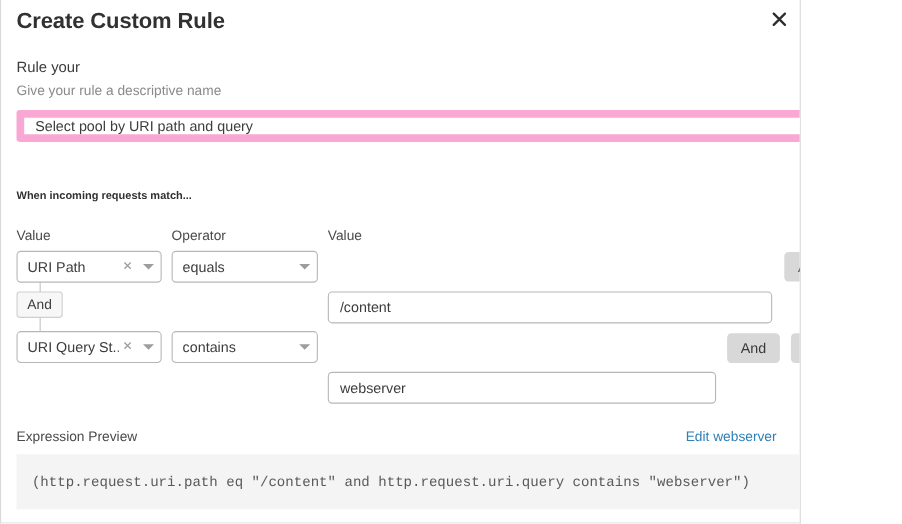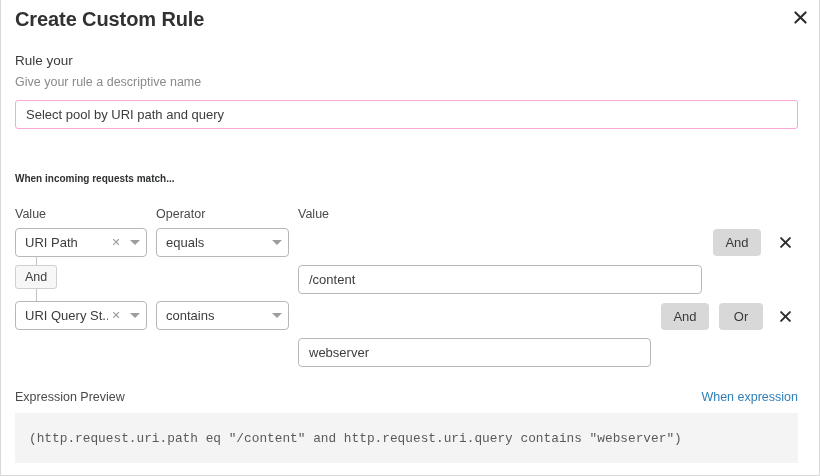--- a/index.html
+++ b/index.html
@@ -7,21 +7,21 @@
     margin: 0; padding: 0;
     background: #ffffff;
   }
   body {
     font-family: "Liberation Sans", sans-serif;
     color: #36393a;
     -webkit-font-smoothing: antialiased;
   }
   .dialog {
     position: relative;
-    width: 820px;
+    width: 728px;
     height: 476px;
     background: #ffffff;
     border: 1px solid #d9d9d9;
     border-top: none;
     overflow: hidden;
   }
 
   
   .dlg-title {
     position: absolute;
@@ -60,21 +60,21 @@
     left: 14px;
     font-size: 12.5px;
     color: #8a8a8a;
   }
   .rule-name-input {
     position: absolute;
     left: 14px;
     top: 100px;
     width: 783px;
     height: 29px;
-    border: 1px solid #f9a8d4;
+    border: 7px solid #f9a8d4;
     border-radius: 3px;
     font-family: "Liberation Sans", sans-serif;
     font-size: 13px;
     color: #3c3c3c;
     padding: 0 10px;
     background: #fff;
     outline: none;
   }
   .rule-name-input::placeholder { color: #9b9b9b; }
 
@@ -339,19 +339,19 @@
     <button class="logic-btn r2-or">Or</button>
 
     <button class="remove-btn r2-remove">
       <svg width="13" height="13" viewBox="0 0 13 13">
         <path d="M2.1 2.1 L10.9 10.9 M10.9 2.1 L2.1 10.9" stroke="#2e2e2e" stroke-width="2" stroke-linecap="round"></path>
       </svg>
     </button>
   </div>
 
   <div class="expr-label">Expression Preview</div>
-  <a class="edit-expr">When expression</a>
+  <a class="edit-expr">Edit webserver</a>
 
   <div class="expr-box">
     <span class="expr-code">(http.request.uri.path eq "/content" and http.request.uri.query contains "webserver")</span>
   </div>
 
 </div>
 
 </body></html>

